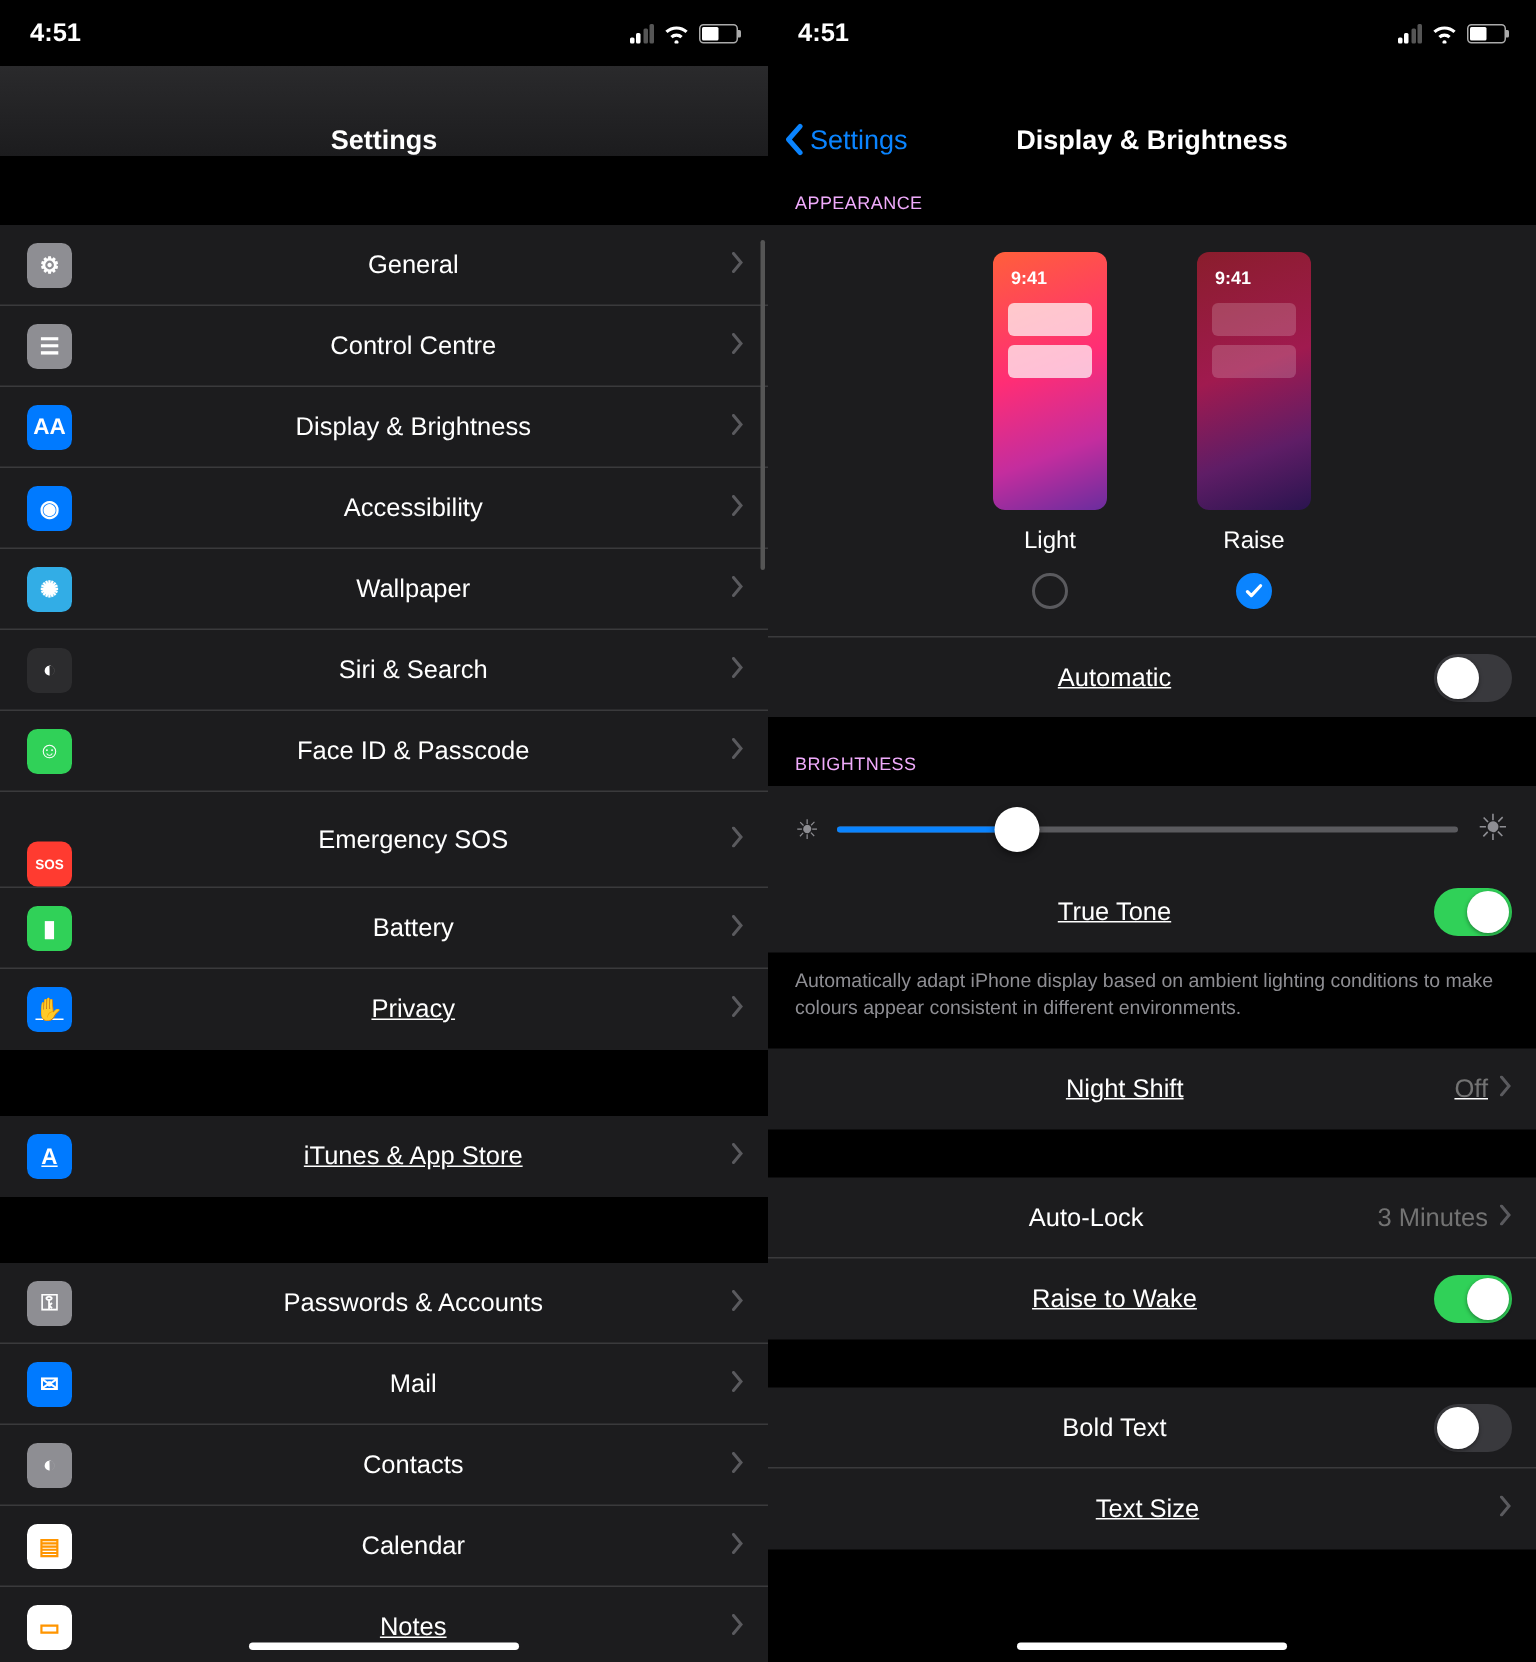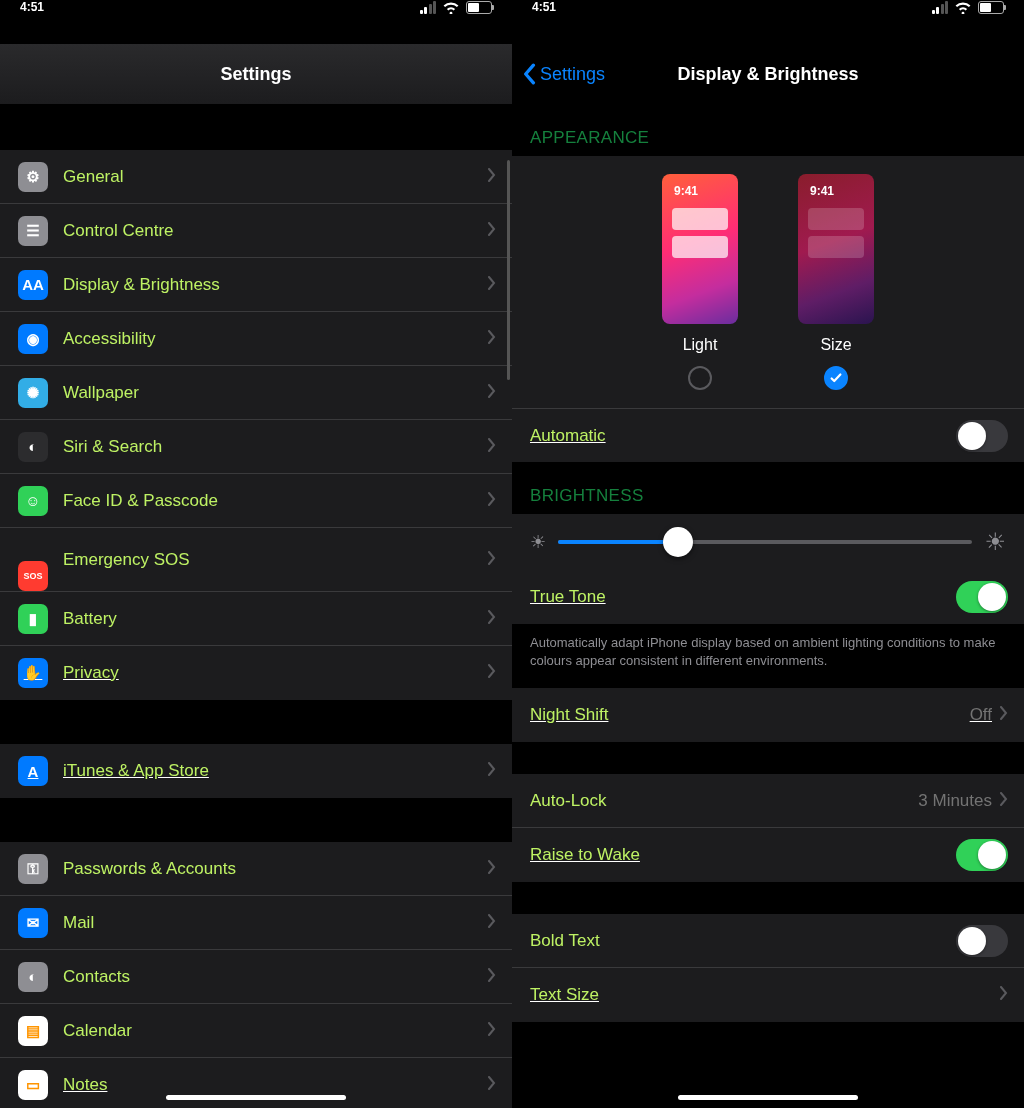--- a/index.html
+++ b/index.html
@@ -1,63 +1,63 @@
 <!DOCTYPE html>
 <html><head>
 <meta charset="utf-8">
 <style>
 * { margin:0; padding:0; box-sizing:border-box; font-family:-apple-system,BlinkMacSystemFont,"Helvetica Neue",sans-serif; -webkit-font-smoothing:antialiased; }
 body { background:#000; width:1024px; height:1108px; display:flex; color:#fff; }
 .pane { width:512px; height:1108px; background:#000; position:relative; overflow:hidden; }
 
 
-.status-bar { height:44px; display:flex; align-items:flex-start; justify-content:space-between; padding:0 20px; font-weight:600; font-size:12px; }
+.status-bar { height:44px; display:flex; align-items:center; justify-content:space-between; padding:0 20px; font-weight:600; font-size:17px; }
 .status-right { display:flex; align-items:center; gap:6px; }
 .signal { display:flex; align-items:flex-end; gap:1.5px; }
 .signal span { width:3px; background:#555; border-radius:1px; }
 .signal span:nth-child(1){height:4px;} .signal span:nth-child(2){height:7px;}
 .signal span:nth-child(3){height:10px;} .signal span:nth-child(4){height:13px;}
 .signal span.on { background:#fff; }
 .wifi { width:18px; height:14px; }
 .battery { width:26px; height:13px; border:1px solid #aaa; border-radius:3px; position:relative; display:flex; align-items:center; padding:1px; }
 .battery::after{content:"";position:absolute;right:-3px;top:3px;width:2px;height:5px;background:#aaa;border-radius:0 1px 1px 0;}
 .battery i{display:block;height:100%;width:50%;background:#fff;border-radius:1px;}
 
 
-.nav { height:60px; display:flex; align-items:center; justify-content:center; position:relative; background:#1c1c1e; }
+.nav { height:60px; display:flex; align-items:flex-end; justify-content:center; position:relative; background:#1c1c1e; }
 .pane:first-child .nav { background:linear-gradient(180deg,#2a2a2c 0%,#1c1c1e 100%); }
 .nav-title { font-size:18px; font-weight:600; }
 .nav-back { position:absolute; left:10px; display:flex; align-items:center; color:#0a84ff; font-size:18px; }
 .nav-back svg { width:14px; height:22px; margin-right:4px; }
 
 
-.section-header { text-transform:uppercase; color:#15803d; font-size:17px; letter-spacing:0.3px; padding:24px 18px 8px; }
+.section-header { text-transform:uppercase; color:#f0abfc; font-size:12px; letter-spacing:0.3px; padding:24px 18px 8px; }
 
 
 .group { background:#1c1c1e; }
 .group + .spacer { height:36px; }
 .spacer-sm { height:32px; }
 .row { display:flex; align-items:center; min-height:54px; padding:0 16px 0 18px; border-bottom:0.5px solid #3a3a3c; font-size:17px; position:relative; }
 .row:last-child { border-bottom:none;text-decoration:underline; }
 .row .icon-box { width:30px; height:30px; border-radius:7px; margin-right:15px; display:flex; align-items:center; justify-content:center; font-size:17px; }
-.row .label { flex:1; color:#bef264; }
+.row .label { flex:1; color:#ffffff;text-align:center; }
 .row .value { color:#737373; margin-right:8px; }
 .chevron { color:#5a5a5e; }
 .chevron svg { width:8px; height:14px; }
 
 
 .toggle { width:52px; height:32px; border-radius:16px; background:#39393d; position:relative; }
 .toggle.on { background:#30d158; }
 .toggle i { position:absolute; width:28px; height:28px; background:#fff; border-radius:50%; top:2px; left:2px; box-shadow:0 1px 3px rgba(0,0,0,0.4); }
 .toggle.on i { left:auto; right:2px; }
 
 
 .appearance-row { display:flex; gap:60px; justify-content:center; padding:18px 0 18px; }
 .appearance-opt { display:flex; flex-direction:column; align-items:center; gap:12px; }
-.appearance-opt .preview { width:76px; height:150px; border-radius:8px; position:relative; overflow:hidden; }
+.appearance-opt .preview { width:76px; height:172px; border-radius:8px; position:relative; overflow:hidden; }
 .preview.light { background:linear-gradient(160deg,#ff5f3b 0%,#ff2d75 45%,#c42d9e 75%,#6a2d9e 100%); }
 .preview.dark  { background:linear-gradient(160deg,#8a1d2c 0%,#a01a4f 45%,#5f1d66 75%,#2a144f 100%); }
 .preview .time { position:absolute; top:10px; left:12px; font-size:12px; color:#fff; font-weight:600; }
 .preview .card { position:absolute; left:10px; right:10px; height:22px; border-radius:4px; }
 .preview.light .card { background:rgba(255,255,255,0.7); }
 .preview.dark .card { background:rgba(255,255,255,0.18); }
 .preview .card.c1 { top:34px; }
 .preview .card.c2 { top:62px; }
 .appearance-opt .opt-label { font-size:16px; }
 .radio { width:24px; height:24px; border-radius:50%; border:2px solid #5a5a5e; display:flex; align-items:center; justify-content:center; }
@@ -281,21 +281,21 @@
         </div>
         <span class="opt-label">Light</span>
         <span class="radio"></span>
       </div>
       <div class="appearance-opt">
         <div class="preview dark">
           <span class="time">9:41</span>
           <div class="card c1"></div>
             <div class="card c2"></div>
         </div>
-        <span class="opt-label">Size</span>
+        <span class="opt-label">Raise</span>
         <span class="radio checked">
           <svg viewBox="0 0 16 16" fill="none" stroke="#fff" stroke-width="2.5" stroke-linecap="round" stroke-linejoin="round">
               <path d="M3 8.5l3 3L13 4"></path>
             </svg>
         </span>
       </div>
     </div>
     <div class="row" style="border-top:0.5px solid #3a3a3c">
       <span class="label">Automatic</span>
       <span class="toggle">

